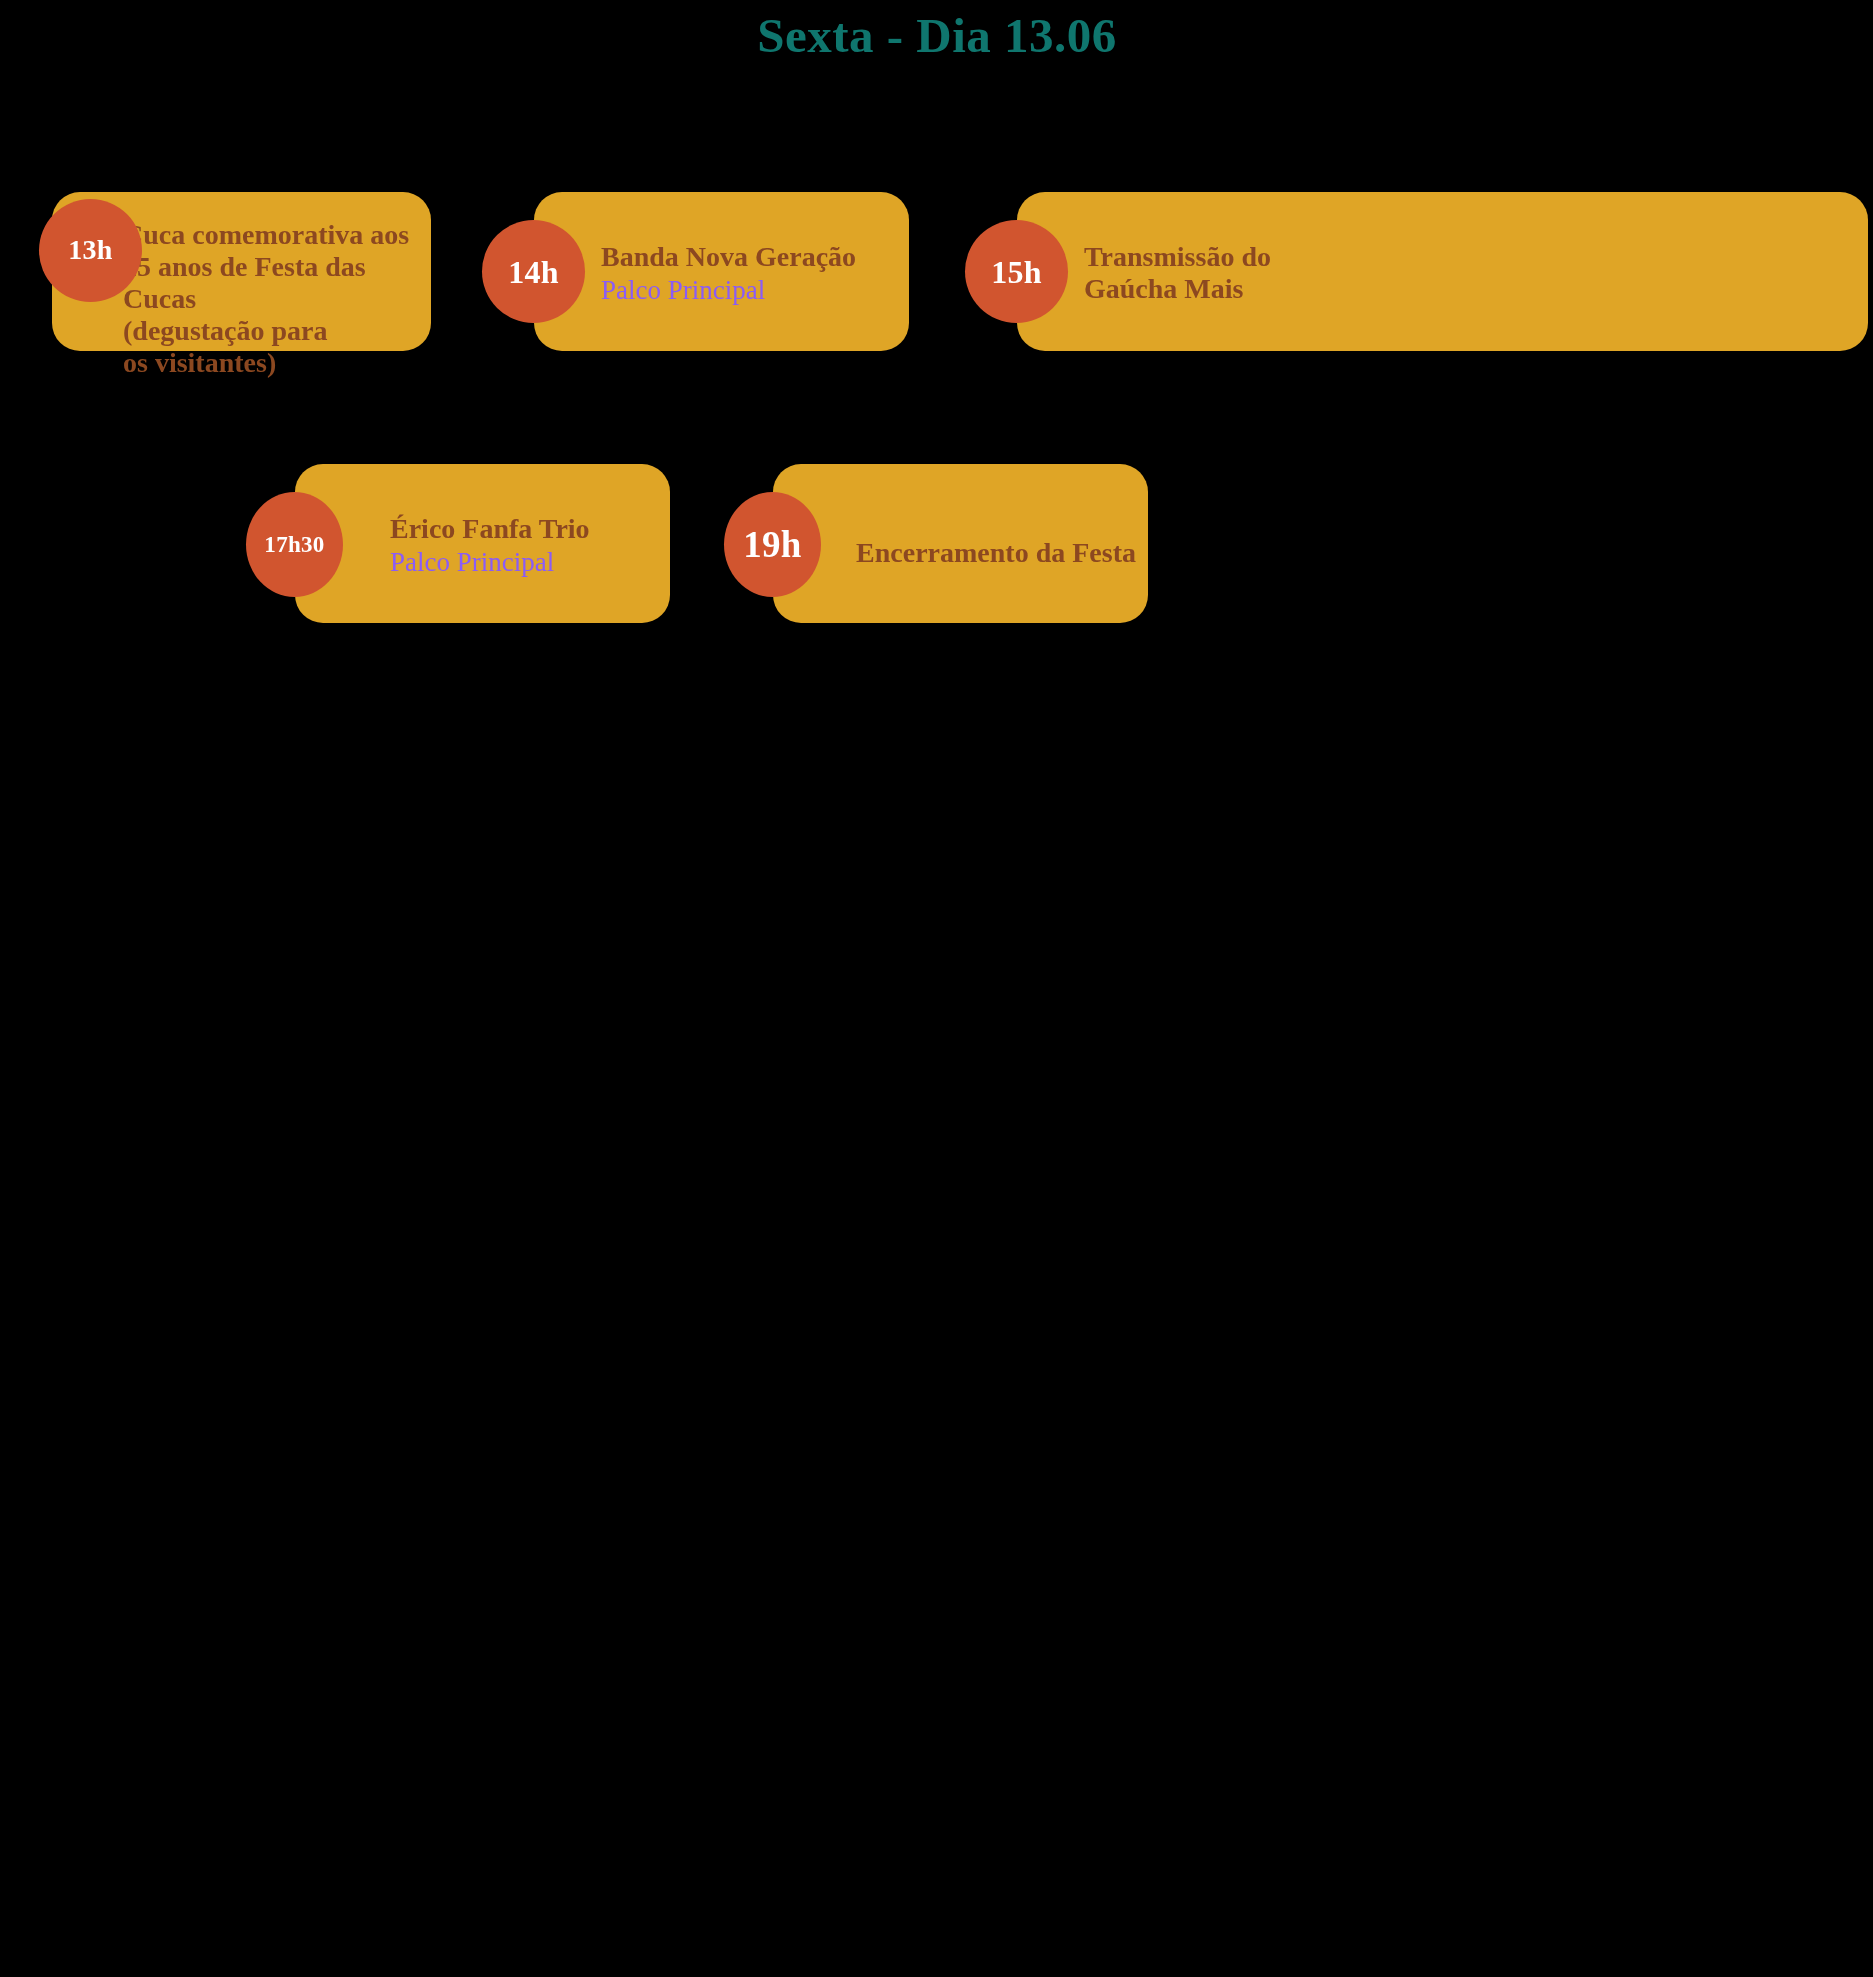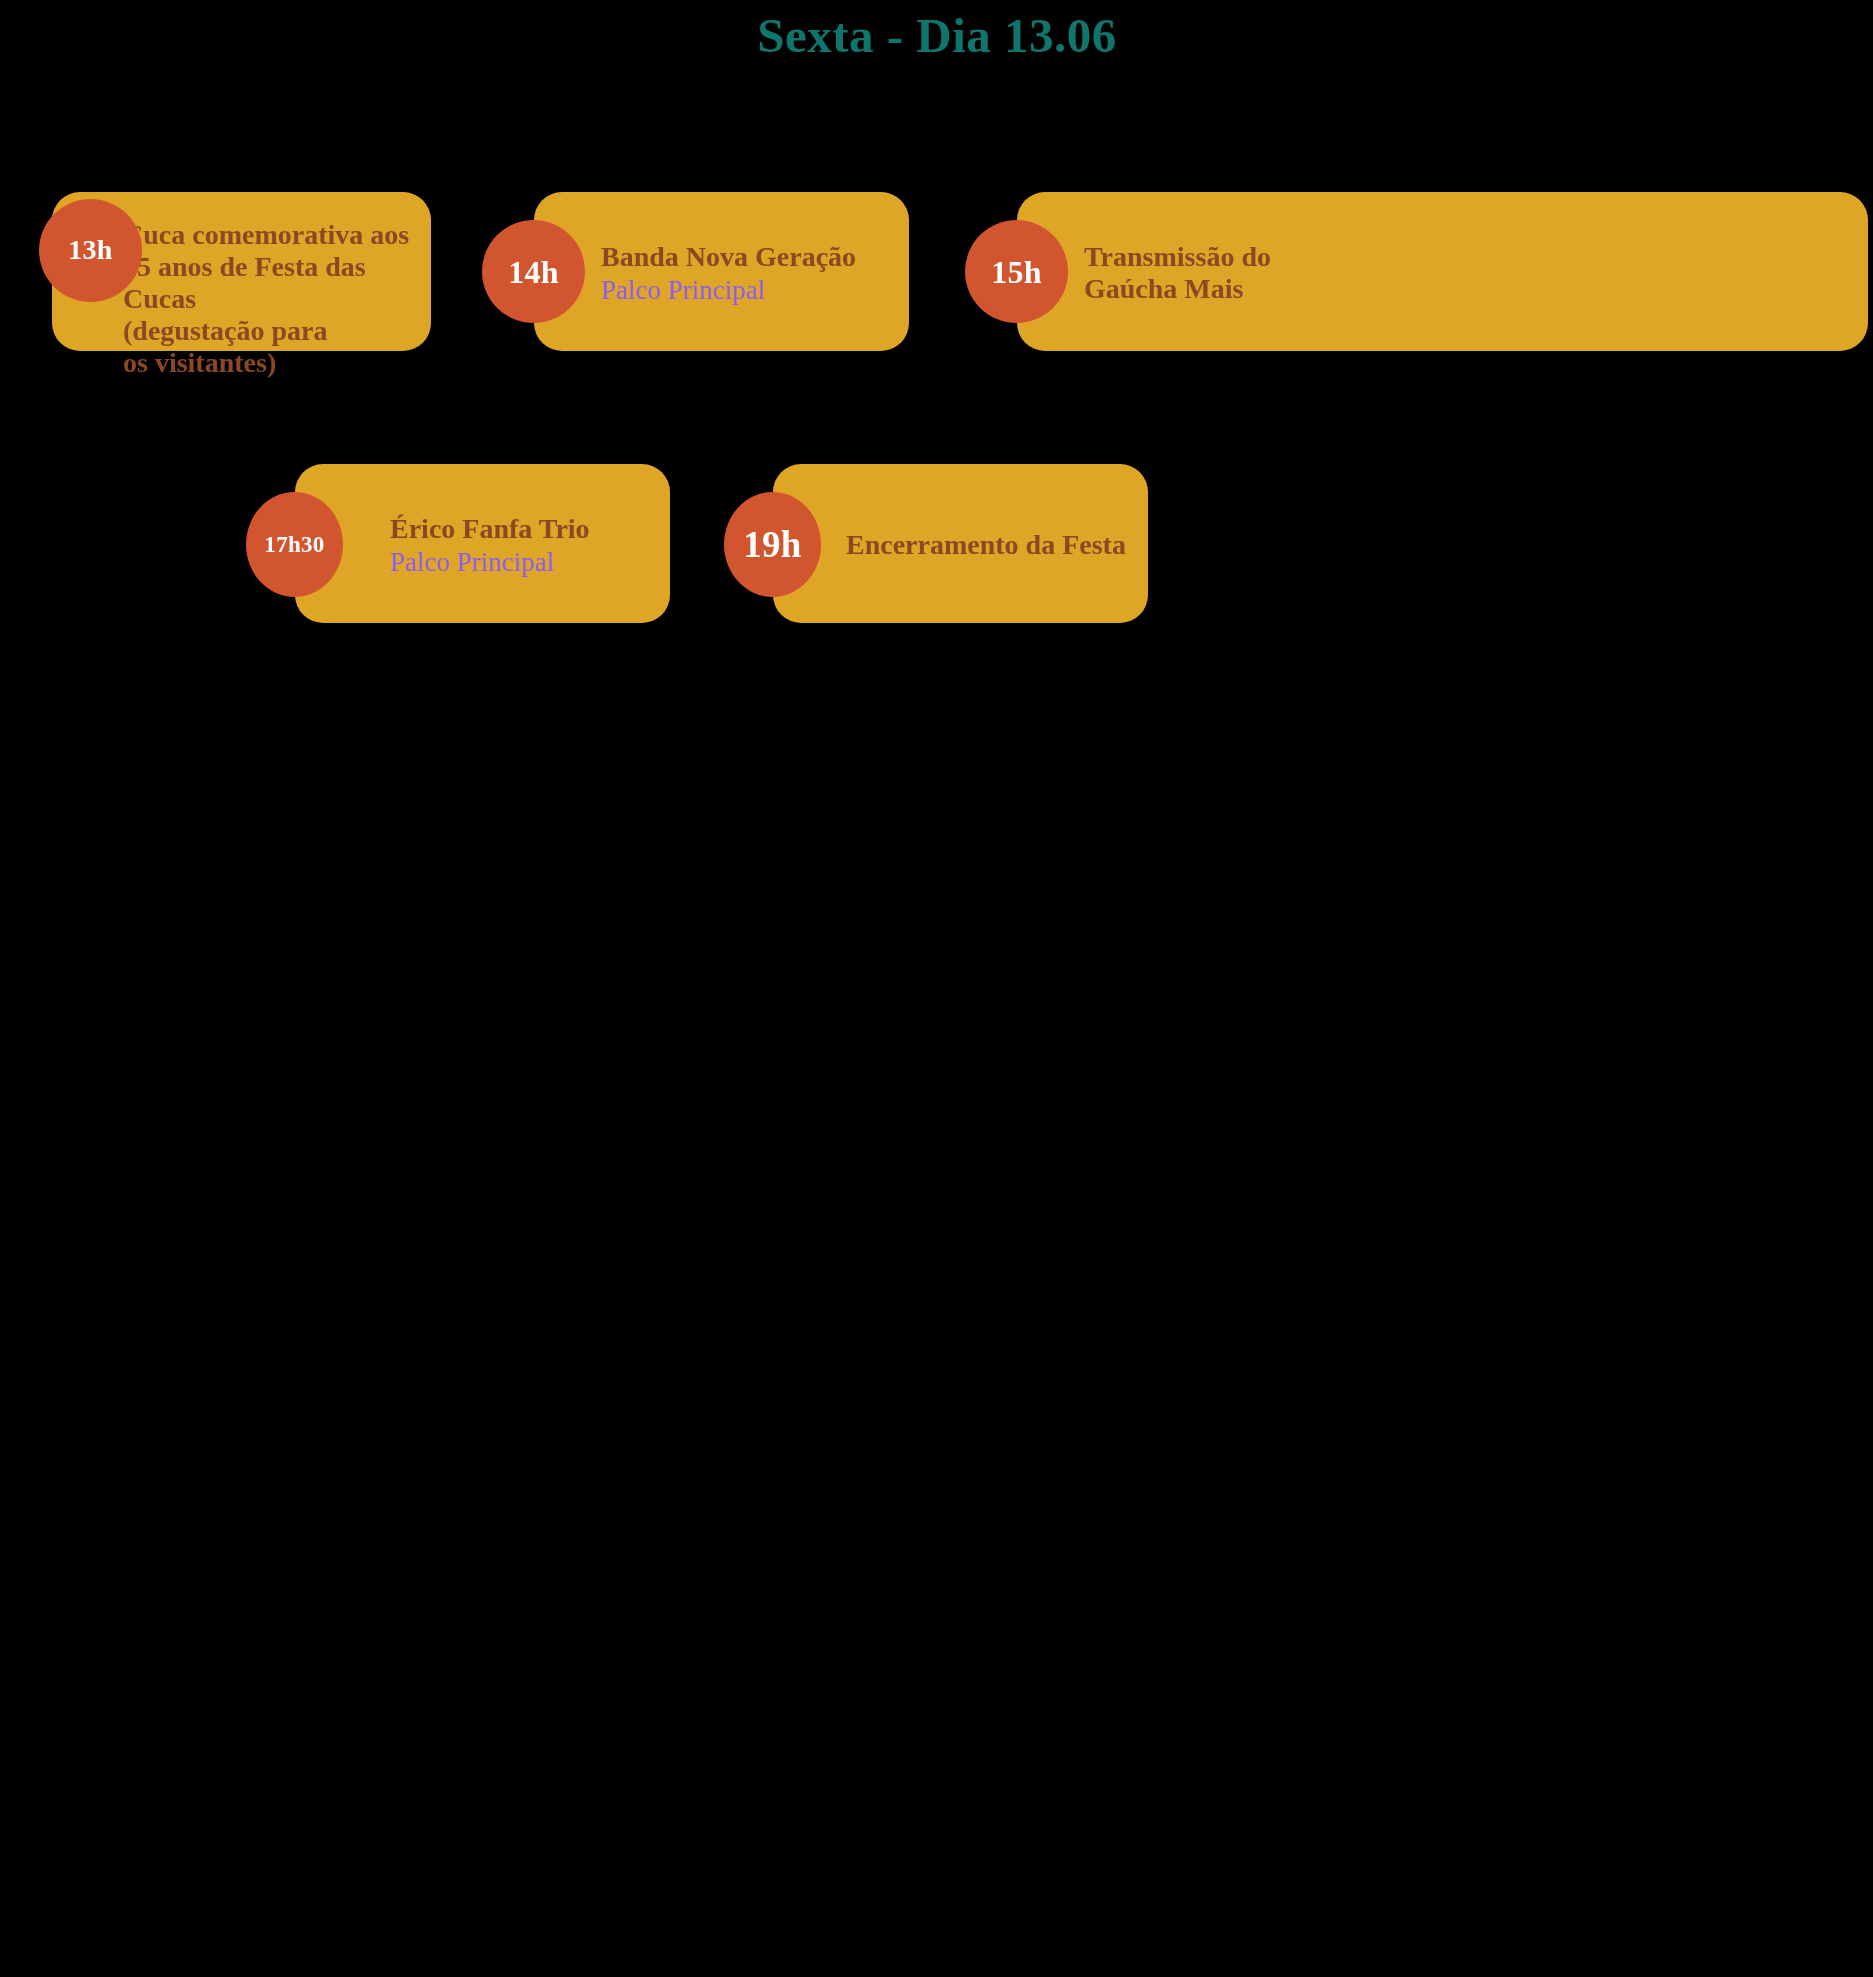--- a/index.html
+++ b/index.html
@@ -165,21 +165,21 @@
         <div class="event-title">Érico Fanfa Trio</div>
         <div class="event-subtitle">Palco Principal</div>
       </div>
     </div>
 
     <div class="event" style="left:773px;">
       <div class="event-card" style="width:375px;height:159px;"></div>
       <div class="event-badge" style="left:-49px;top:28px;width:97px;height:105px;font-size:37px;">
         <span>19h</span>
       </div>
-      <div class="event-text" style="left:73px;top:65px;width:300px;">
+      <div class="event-text" style="left:73px;top:73px;width:300px;text-align:center;">
         <div class="event-title">Encerramento da Festa</div>
         <div class="event-subtitle"></div>
       </div>
     </div>
 
   </div>
 
 </div>
 
 

